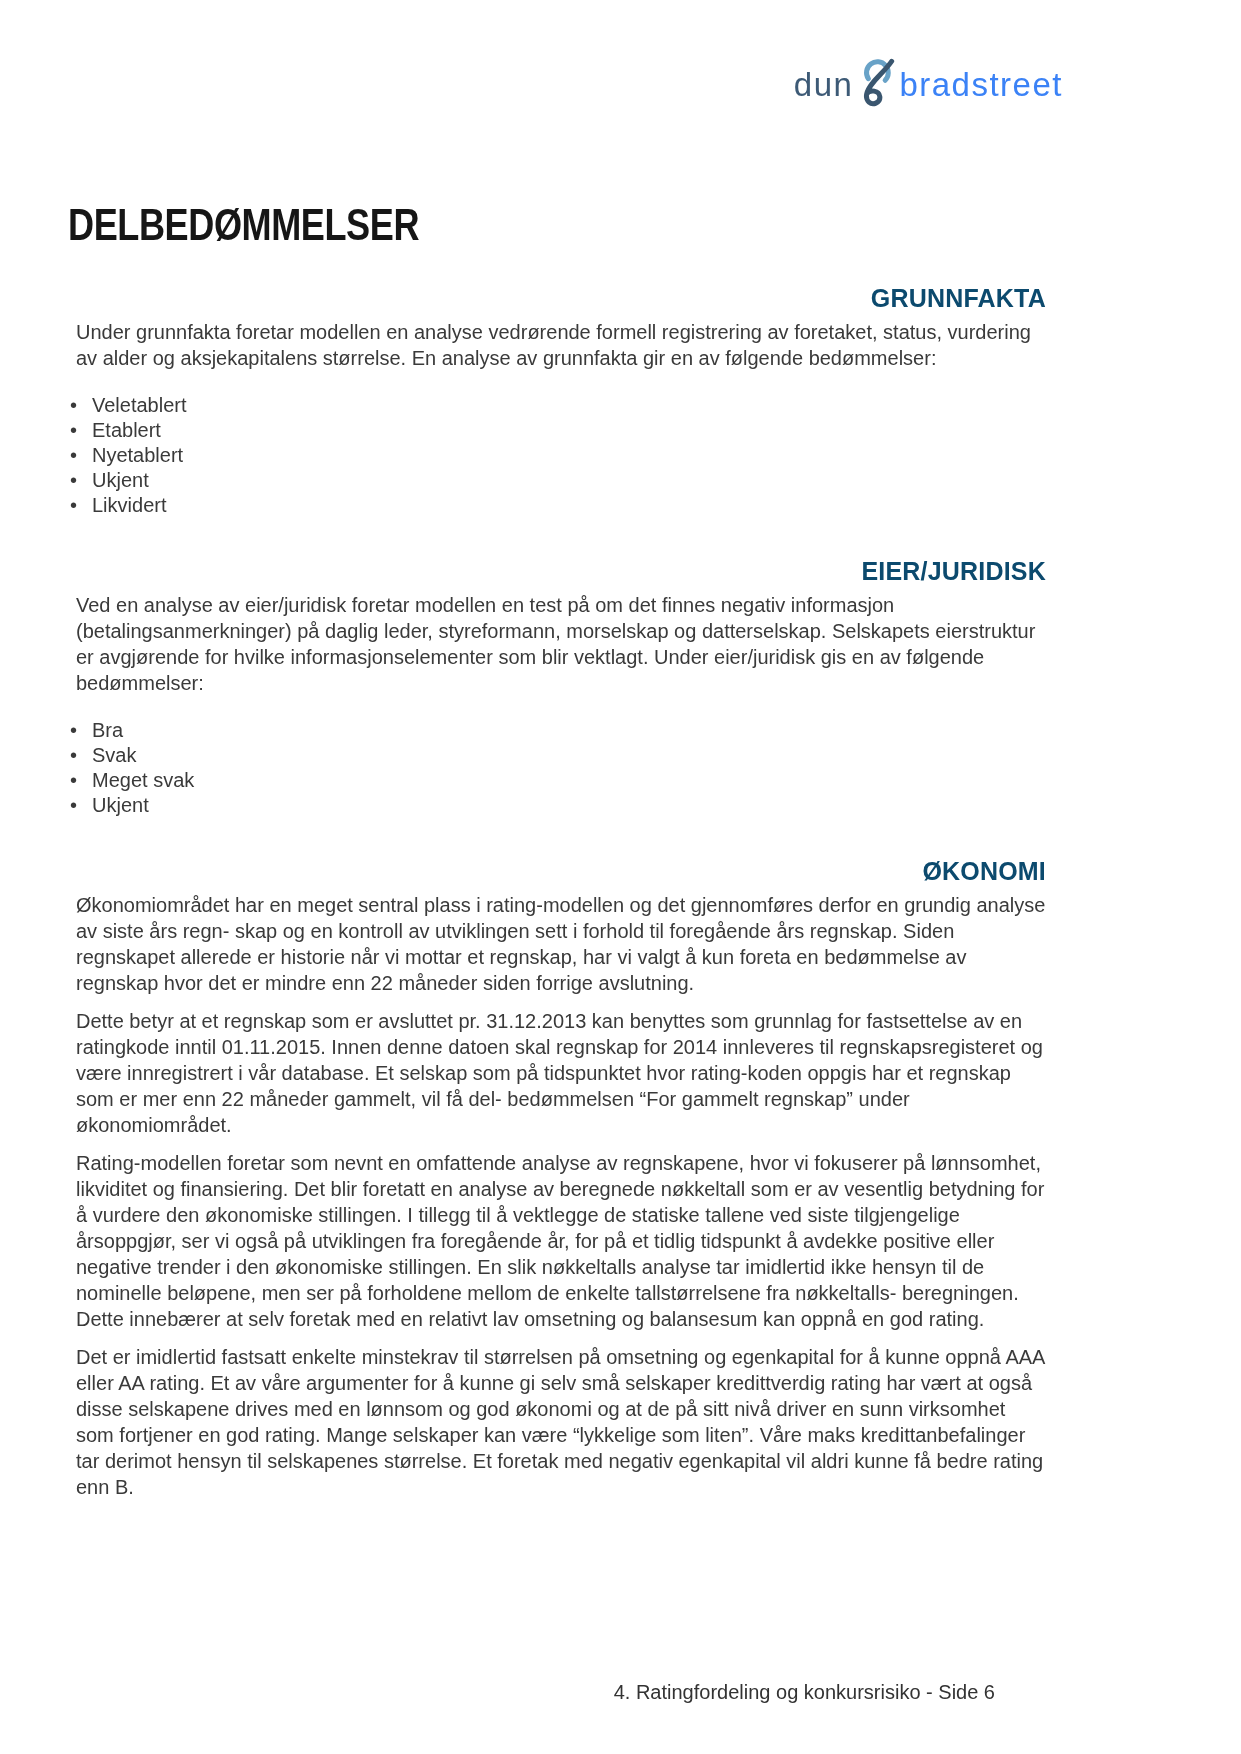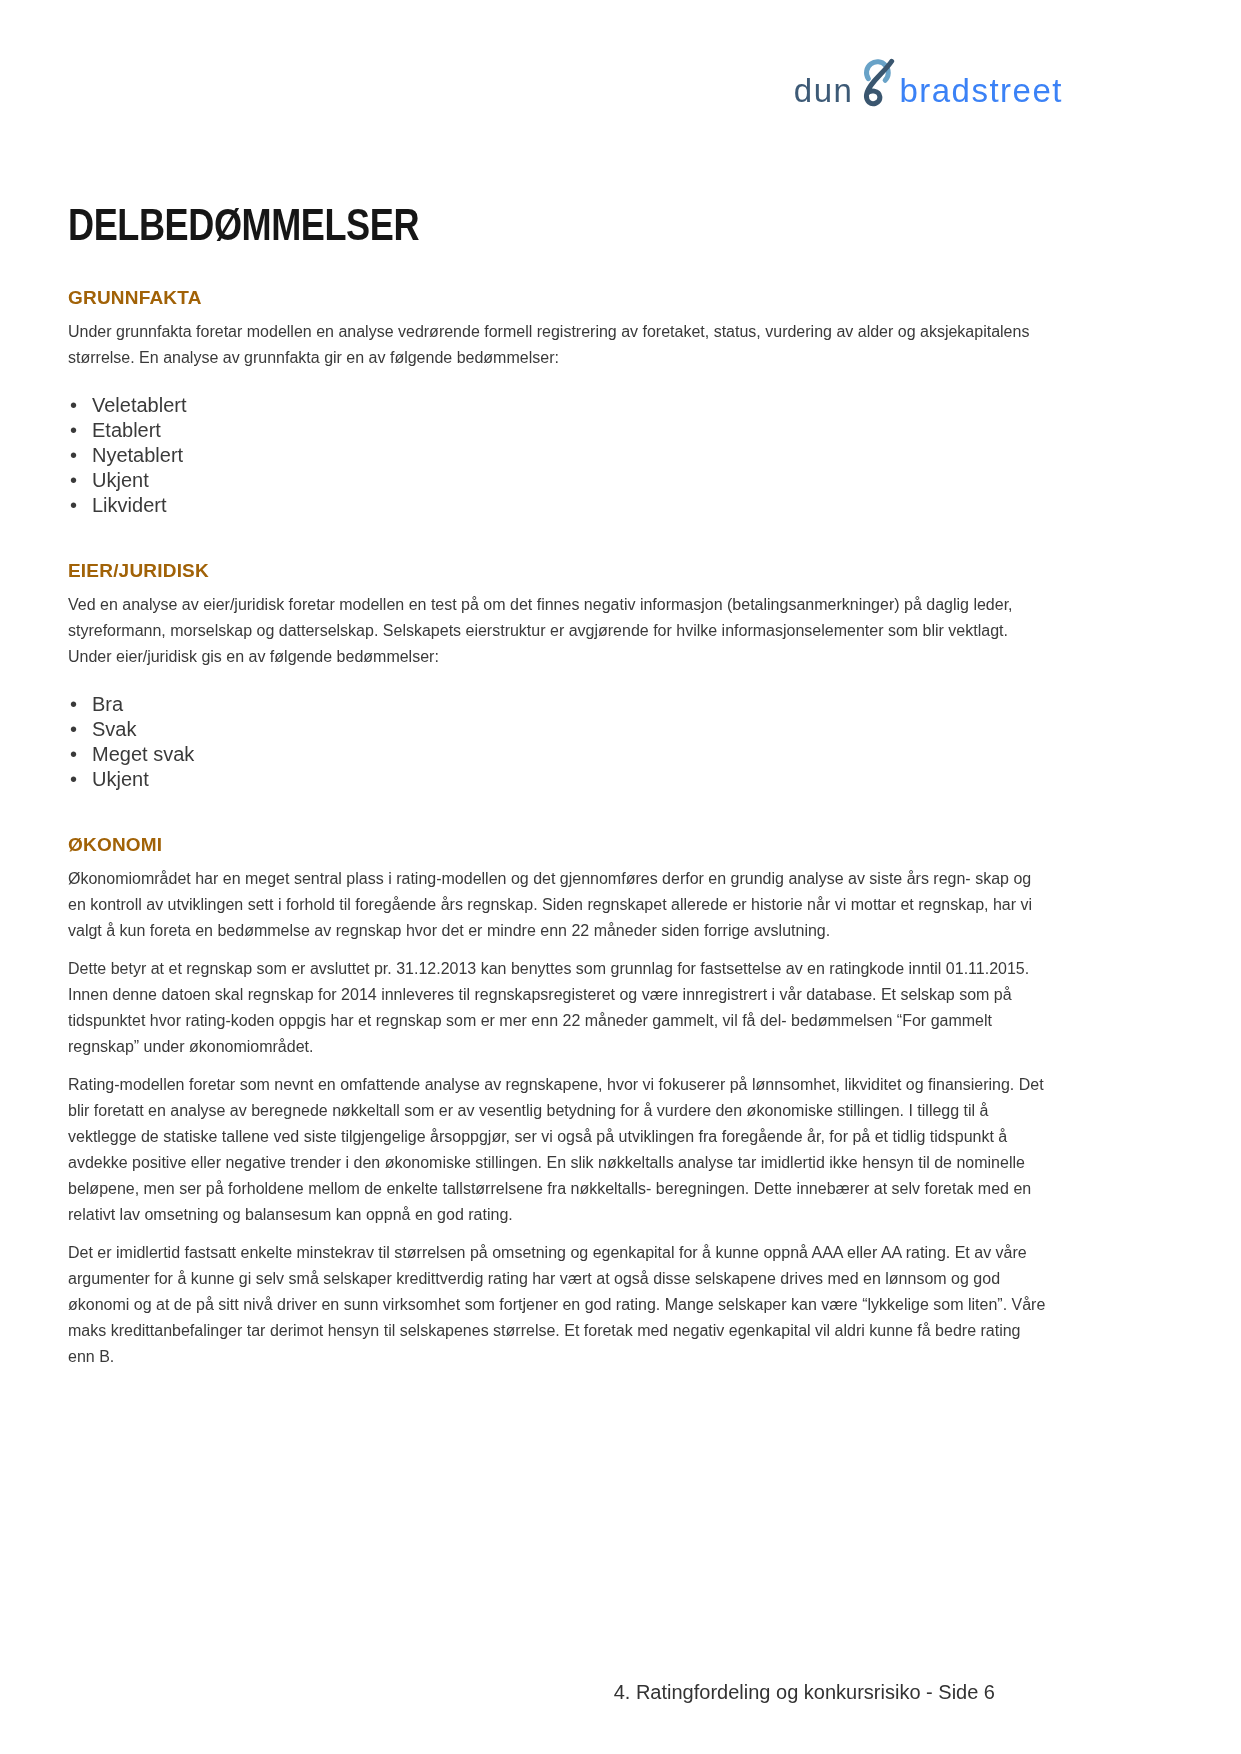--- a/index.html
+++ b/index.html
@@ -12,21 +12,20 @@
     color: #3a3a3a;
     overflow: hidden;
   }
 
   
   .logo {
     position: absolute;
     top: 68px;
     right: 178px;
     display: flex;
-    align-items: center;
     font-size: 33px;
     letter-spacing: 1.5px;
     font-weight: 400;
     line-height: 1;
     user-select: none;
   }
   .logo-dun { color: #3d5a76; }
   .logo-bradstreet { color: #3b82f6; }
   .logo-amp { display: inline-block; margin: -10px 1px 0 3px; }
 
@@ -43,29 +42,30 @@
     line-height: 40px;
     font-weight: bold;
     color: #161616;
     letter-spacing: -0.5px;
     transform: scaleX(0.82);
     transform-origin: 0 50%;
     white-space: nowrap;
   }
   h2.sec-heading {
     margin: 41px 0 9px 0;
-    font-size: 19px;
+    font-size: 25px;
     line-height: 24px;
     font-weight: bold;
-    color: #a16207;
+    color: #0c4a6e;
     letter-spacing: 0.2px;
+    text-align: right;
   }
   p.body-par {
-    margin: 0 0 12px 0;
-    font-size: 16px;
+    margin: 0 0 12px 8px;
+    font-size: 20px;
     line-height: 26px;
   }
   ul.bullets {
     list-style: none;
     margin: 22px 0 23px 0;
     padding: 0;
   }
   ul.bullets li {
     position: relative;
     font-size: 20px;

